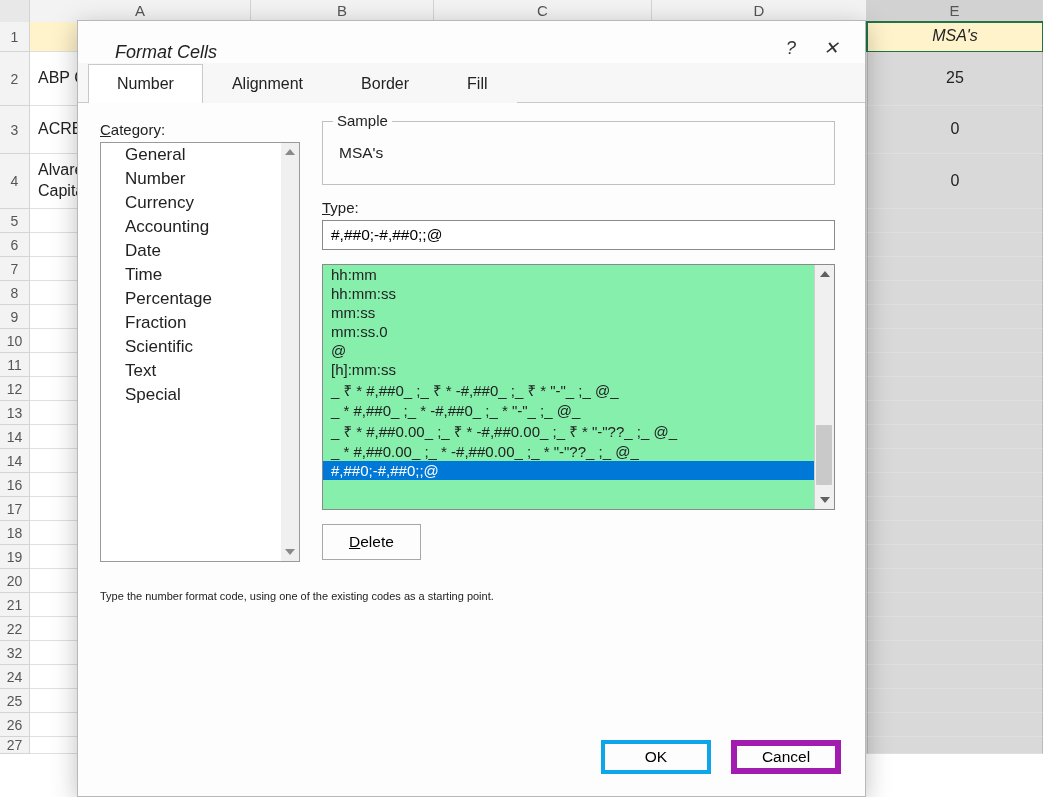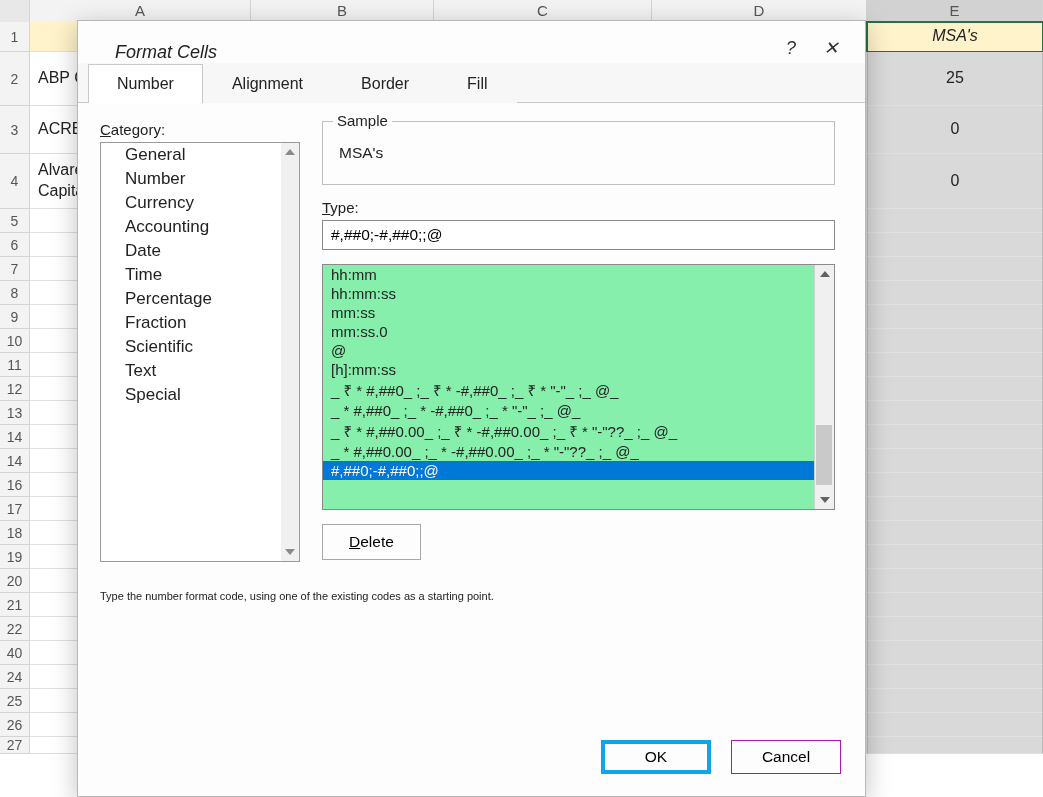--- a/index.html
+++ b/index.html
@@ -233,21 +233,21 @@
     padding-top: 28px;
     font-size:11px;
   }
 
   .dlg-footer{
     display:flex; justify-content:flex-end; gap:20px;
     padding: 10px 24px 22px 24px;
   }
   .btn{
     width:110px; height:34px;
-    border:1px solid #a21caf;
+    border:6px solid #a21caf;
     background:#fdfdfd;
     font-size:15.5px;
     cursor:pointer;
   }
   .btn.primary{
     border:4px solid #0ea5e9;
   }
 </style>
 </head>
 <body>
@@ -432,21 +432,21 @@
       </div>
       <div class="row" style="height: 24px;">
         <div class="row-head">22</div>
         <div class="cell A"></div>
         <div class="cell B"></div>
         <div class="cell C"></div>
         <div class="cell D"></div>
         <div class="cell E"></div>
       </div>
       <div class="row" style="height: 24px;">
-        <div class="row-head">40</div>
+        <div class="row-head">32</div>
         <div class="cell A"></div>
         <div class="cell B"></div>
         <div class="cell C"></div>
         <div class="cell D"></div>
         <div class="cell E"></div>
       </div>
       <div class="row" style="height: 24px;">
         <div class="row-head">24</div>
         <div class="cell A"></div>
         <div class="cell B"></div>

